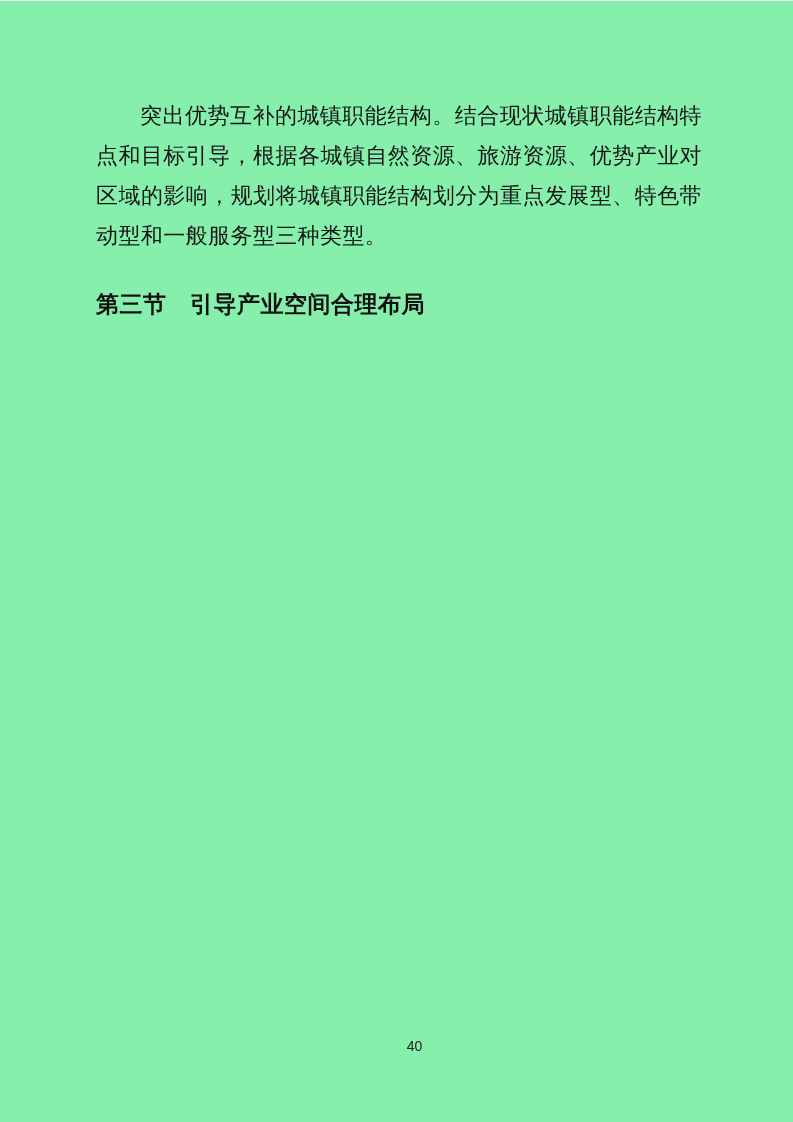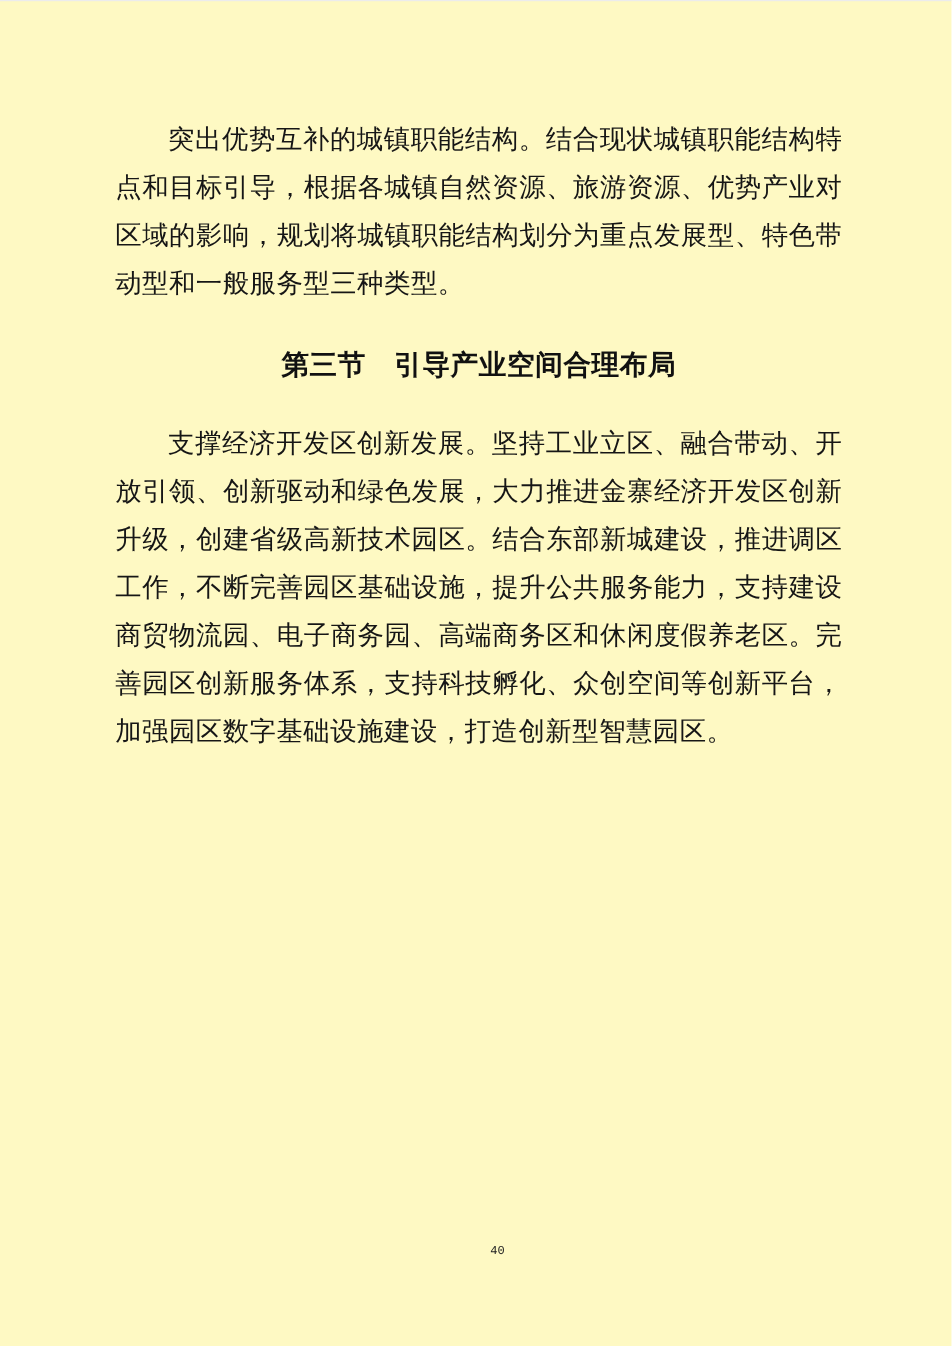--- a/index.html
+++ b/index.html
@@ -4,21 +4,21 @@
 <style>
   html, body {
     margin: 0;
     padding: 0;
     background: #ffffff;
   }
   .page {
     position: relative;
     width: 793px;
     height: 1122px;
-    background: #fef9c3;
+    background: #86efac;
     overflow: hidden;
     color: #161616;
     border-top: 1px solid #ececec;
   }
   .content {
     position: absolute;
     left: 96px;
     top: 95px;
     width: 606px;
   }
@@ -32,39 +32,38 @@
     text-justify: inter-character;
     text-indent: 2em;
     word-break: break-all;
   }
   .section-heading {
     margin: 28px 0 26px 0;
     font-family: "Liberation Sans", "DejaVu Sans", sans-serif;
     font-size: 23px;
     font-weight: bold;
     line-height: 40px;
-    text-align: center;
+    text-align: left;
     letter-spacing: 0.5px;
     color: #111111;
   }
   .page-number {
     position: absolute;
     left: 0;
     right: 0;
     top: 1037px;
     text-align: center;
-    font-family: Liberation Mono, monospace;
-    font-size: 10px;
+    font-family: Liberation Sans, sans-serif;
+    font-size: 14px;
     color: #222222;
     padding-left: 36px;
   }
 </style>
 </head>
 <body>
 
 <div class="page">
   <div class="content">
     <p class="body-para">突出优势互补的城镇职能结构。结合现状城镇职能结构特点和目标引导，根据各城镇自然资源、旅游资源、优势产业对区域的影响，规划将城镇职能结构划分为重点发展型、特色带动型和一般服务型三种类型。</p>
     <h2 class="section-heading">第三节　引导产业空间合理布局</h2>
-    <p class="body-para">支撑经济开发区创新发展。坚持工业立区、融合带动、开放引领、创新驱动和绿色发展，大力推进金寨经济开发区创新升级，创建省级高新技术园区。结合东部新城建设，推进调区工作，不断完善园区基础设施，提升公共服务能力，支持建设商贸物流园、电子商务园、高端商务区和休闲度假养老区。完善园区创新服务体系，支持科技孵化、众创空间等创新平台，加强园区数字基础设施建设，打造创新型智慧园区。</p>
   </div>
   <div class="page-number">40</div>
 </div>
 
 </body></html>

